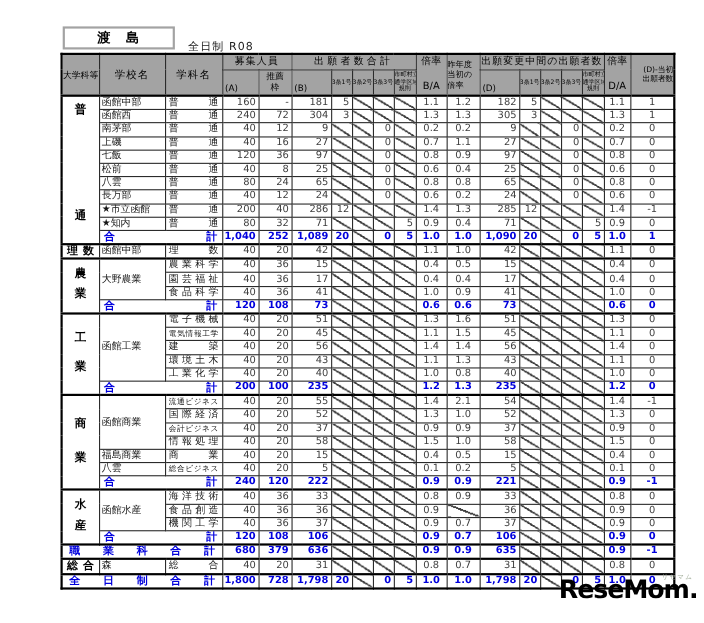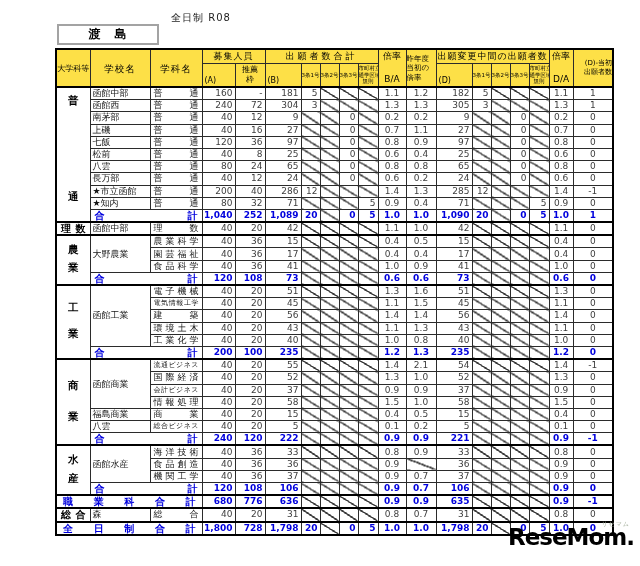--- a/index.html
+++ b/index.html
@@ -2,27 +2,27 @@
 <html><head>
 <meta charset="utf-8">
 <style>
   html,body{margin:0;padding:0;}
   body{width:640px;height:566px;background:#ffffff;position:relative;
        font-family:"DejaVu Sans",sans-serif;-webkit-font-smoothing:antialiased;}
 
   .title-box{position:absolute;left:57px;top:24px;width:98px;height:17px;border:2px solid #a3a3a3;
              display:flex;align-items:center;justify-content:center;
              font-weight:bold;font-size:12px;color:#000;letter-spacing:1px;}
-  .system-label{position:absolute;left:171px;top:11px;font-size:10px;color:#222;letter-spacing:1px;}
+  .system-label{position:absolute;left:171px;top:35px;font-size:10px;color:#222;letter-spacing:1px;}
 
   table{position:absolute;left:55px;top:48px;width:557px;border-collapse:collapse;
         table-layout:fixed;border:2px solid #000;}
   th,td{border:1px solid #2b2b2b;padding:0;overflow:hidden;white-space:nowrap;
         font-size:9px;color:#3d3d3d;line-height:11px;}
-  thead th{color:#000;font-weight:normal;background:#fde047;}
+  thead th{color:#000;font-weight:normal;background:#a3a3a3;}
   tbody td{height:11.2px;}
   tr.gb>td,tr.gb>th{border-top:2px solid #000;}
 
   .h-r1{height:14px;}
   .h-r2{height:24px;}
   .h-sec{font-size:8px;}
   .h-school,.h-dept{font-size:9.5px;letter-spacing:1px;}
   .h-group{font-size:9px;letter-spacing:3px;text-align:center;}
   .h-group.tight{letter-spacing:1px;}
   .h-ab{vertical-align:bottom;text-align:left;font-size:8px;padding-left:2px;}
@@ -1037,21 +1037,21 @@
         <td colspan="3">
           <div class="sumlbl blue">
             <span>職</span>
             <span>業</span>
             <span>科</span>
             <span>合</span>
             <span>計</span>
           </div>
         </td>
         <td class="num t">680</td>
-        <td class="num t">776</td>
+        <td class="num t">379</td>
         <td class="num t">636</td>
         <td class="nar diag t"></td>
         <td class="nar diag t"></td>
         <td class="nar diag t"></td>
         <td class="nar diag t"></td>
         <td class="ratio t">0.9</td>
         <td class="ratio t">0.9</td>
         <td class="num t">635</td>
         <td class="nar diag t"></td>
         <td class="nar diag t"></td>

